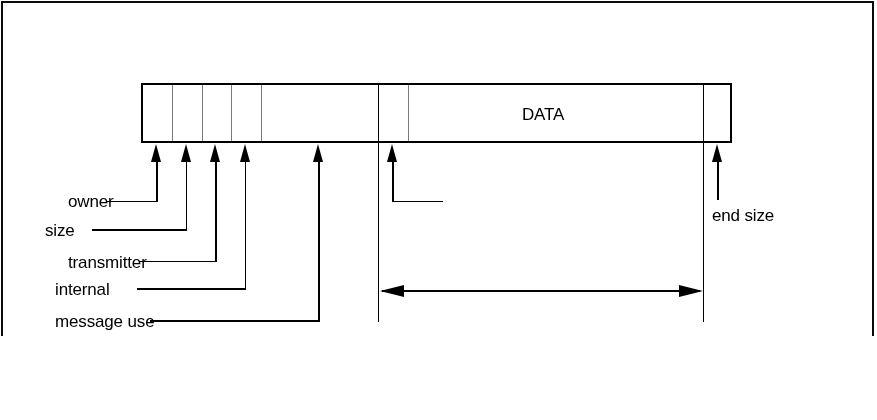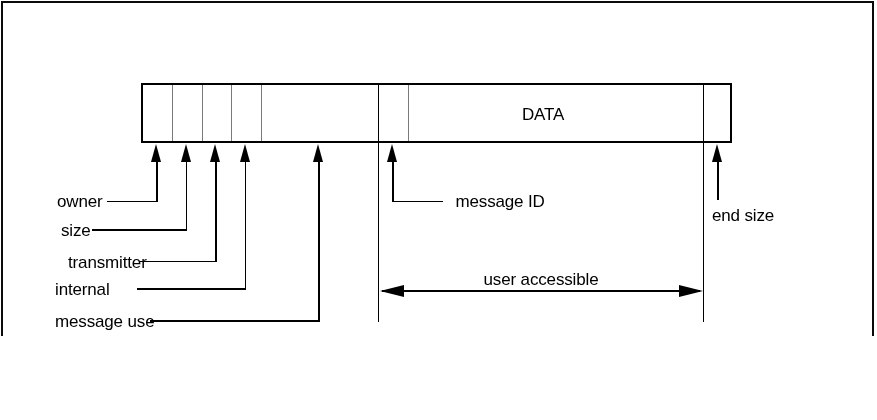--- a/index.html
+++ b/index.html
@@ -90,27 +90,25 @@
   <div class="shaft" style="left:392.3px;top:161px;height:41px"></div>
   <div class="shaft" style="left:717.3px;top:161px;height:39px"></div>
 
   <div class="leader" style="left:106.5px;top:200.6px;width:51px"></div>
   <div class="leader" style="left:91.5px;top:229.3px;width:95px"></div>
   <div class="leader" style="left:139.5px;top:260.8px;width:77px"></div>
   <div class="leader" style="left:136.5px;top:288.3px;width:109px"></div>
   <div class="leader" style="left:150px;top:320.3px;width:169px"></div>
   <div class="leader" style="left:392.3px;top:200.6px;width:51px"></div>
 
-  <div class="lbl" style="left:57px;top:201.3px">owner</div>
-  <div class="lbl" style="left:61px;top:230px">size</div>
+  <div class="lbl" style="left:68px;top:201.3px">owner</div>
+  <div class="lbl" style="left:45px;top:230px">size</div>
   <div class="lbl" style="left:68px;top:261.5px">transmitter</div>
   <div class="lbl" style="left:55px;top:289px">internal</div>
   <div class="lbl" style="left:55px;top:321px">message use</div>
 
-  <div class="lbl" style="left:455.5px;top:201.3px">message ID</div>
   <div class="lbl" style="left:712px;top:214.5px">end size</div>
 
-  <div class="lbl-center" style="left:541px;top:278.5px">user accessible</div>
   <div class="leader" style="left:382px;top:290.3px;width:318px"></div>
   <div class="head-left" style="left:380px;top:285px"></div>
   <div class="head-right" style="left:678.5px;top:285px"></div>
 
 </div>
 
 </body></html>

